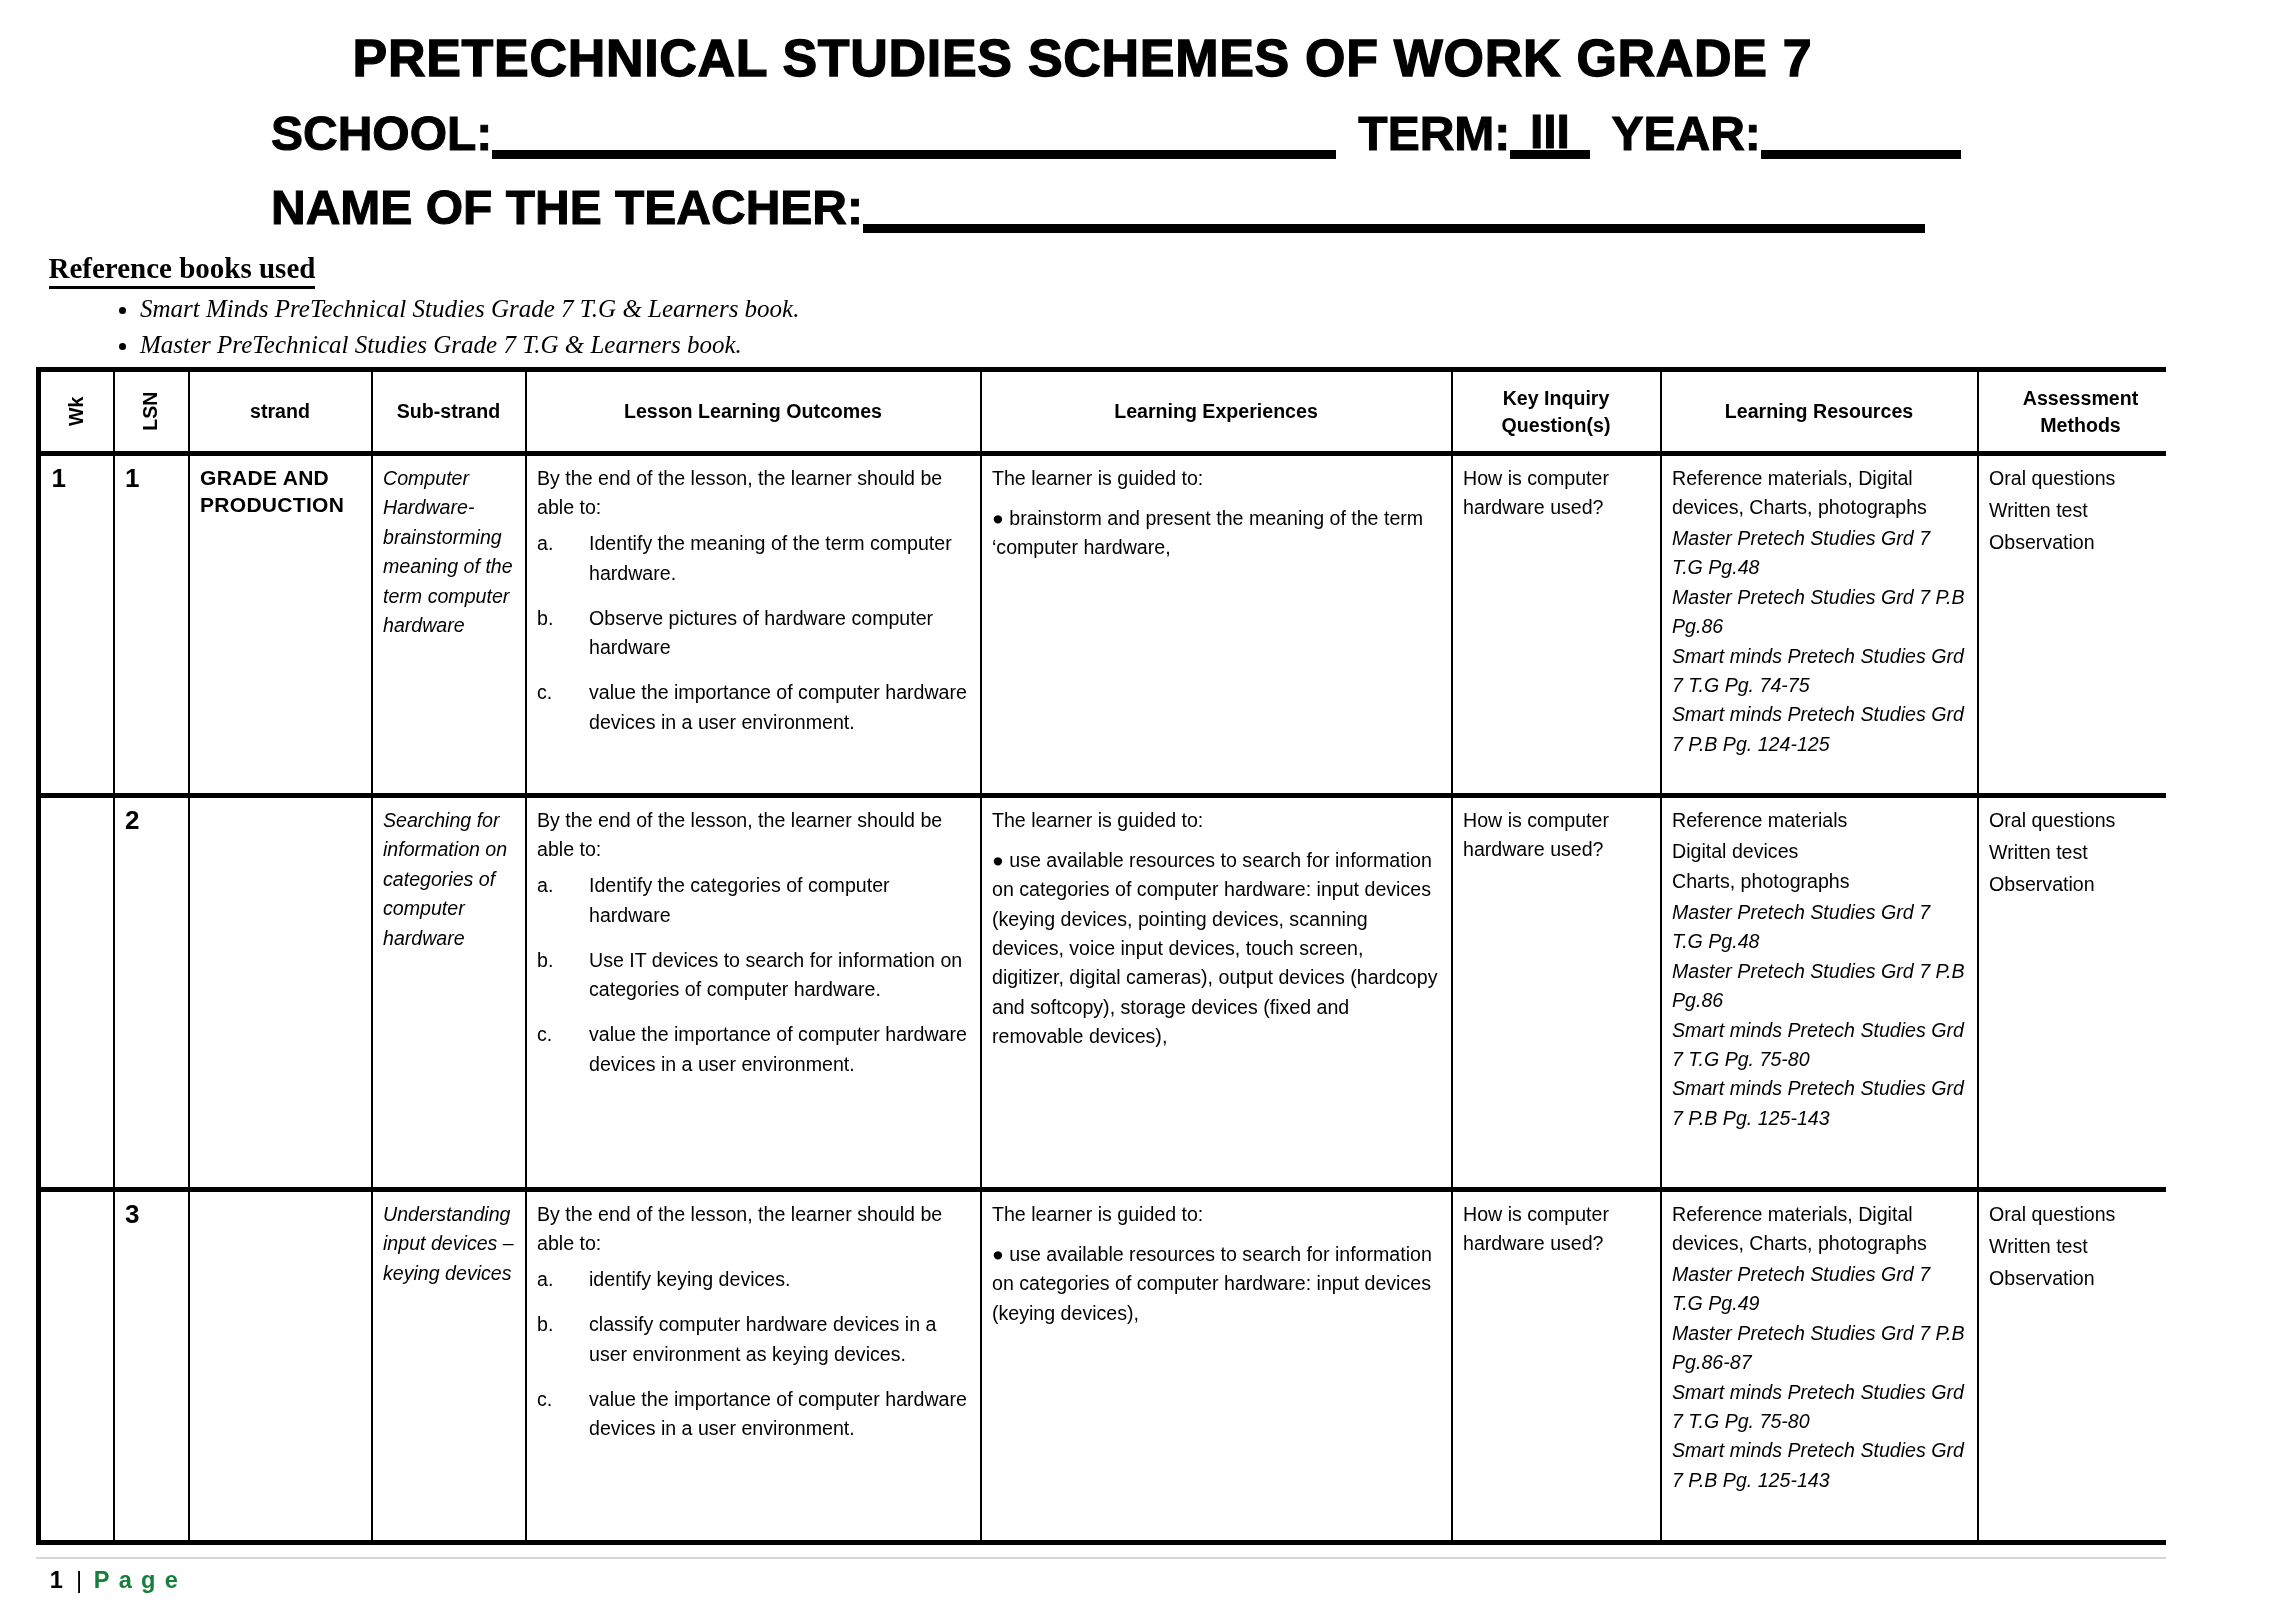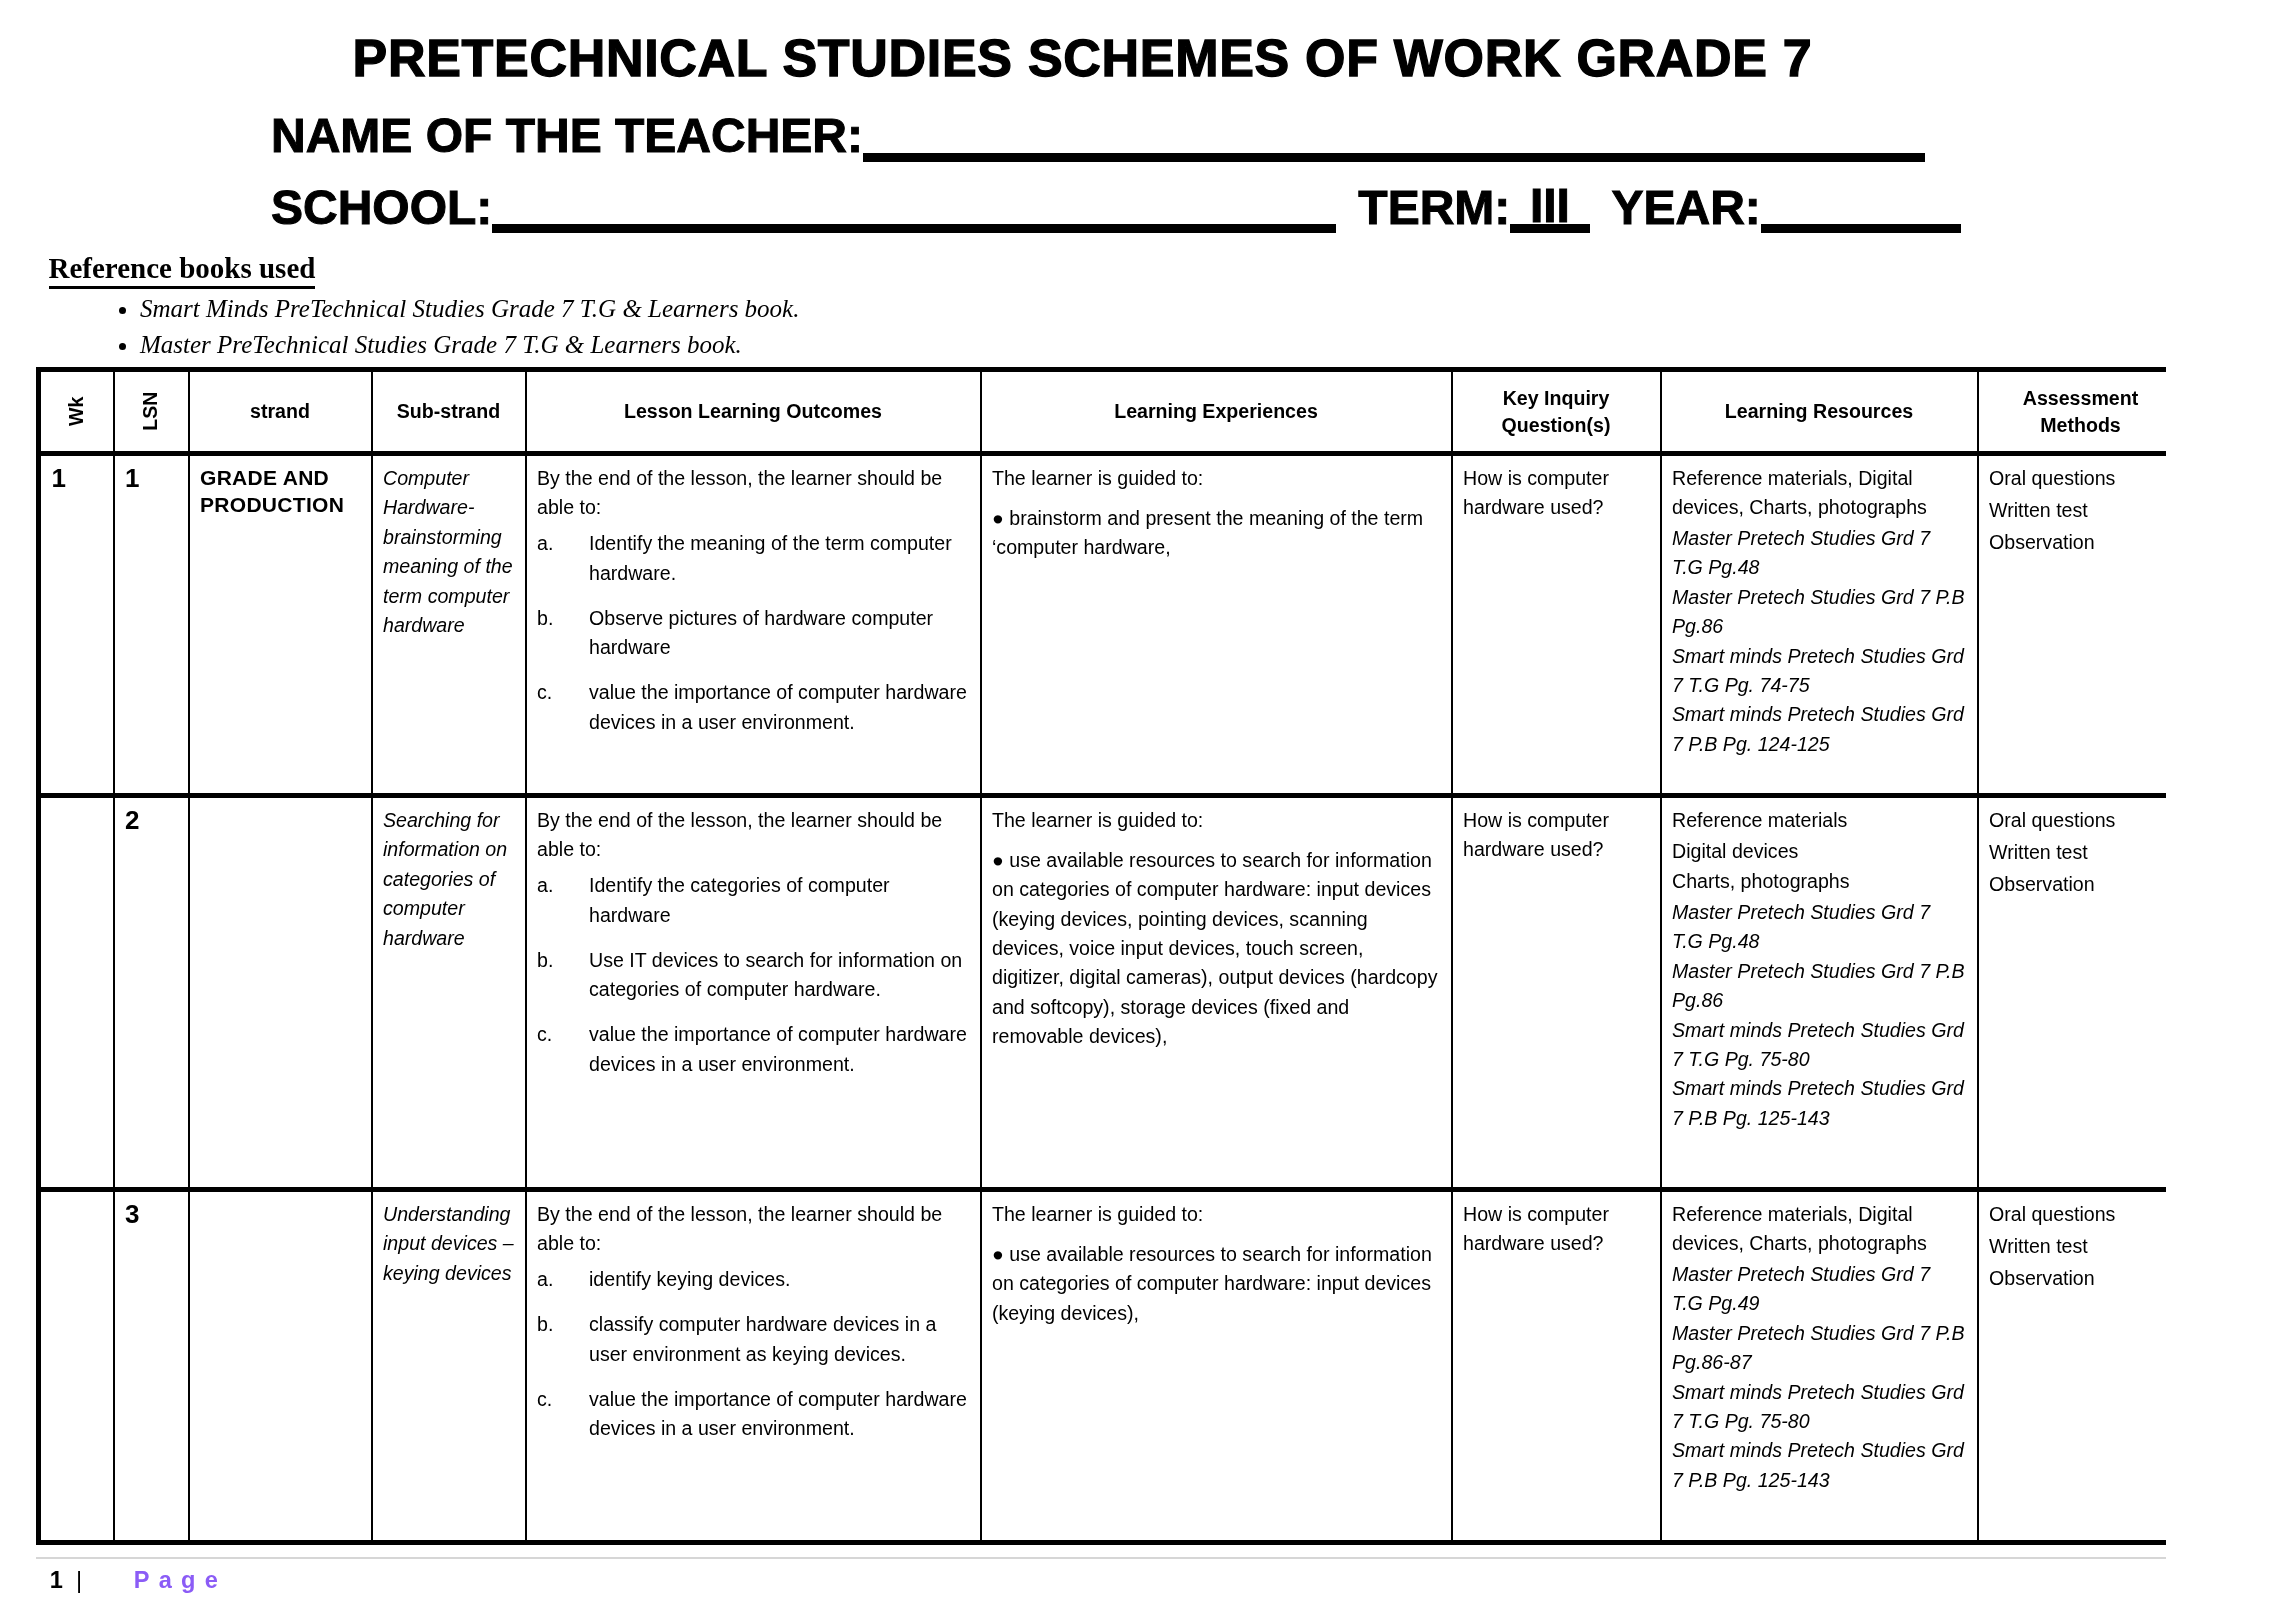--- a/index.html
+++ b/index.html
@@ -80,41 +80,41 @@
   .bullet-para::before { content: "\25CF  "; }
   .res-plain div { margin-bottom: 1.3px; }
   .res-refs div { font-style: italic; }
   .assess div { margin-bottom: 2.6px; }
 
   
   .footer-rule { width: 2220px; height: 2.6px; background: #d6d6d6; margin-top: 11.8px; margin-left: -2px; }
   .footer-text { margin: 7.9px 0 0 11.8px; font-size: 23.6px; font-family: "Liberation Sans", sans-serif; }
   .footer-text .num { font-weight: bold; letter-spacing: 1.3px; }
   .footer-text .pipe { margin: 0 5.2px; font-weight: normal; }
-  .footer-text .plabel { color: #8b5cf6; font-weight: bold; letter-spacing: 9.2px; margin-left: 40px; }
+  .footer-text .plabel { color: #15803d; font-weight: bold; letter-spacing: 9.2px; }
 </style>
 </head>
 <body>
 
 <div class="page">
 
   <h1 class="title">PRETECHNICAL STUDIES SCHEMES OF WORK GRADE 7</h1>
-
-  <div class="fill-line teacher-line">
-    <span>NAME OF THE TEACHER:</span>
-    <span class="blank-fill fill-grow"></span>
-  </div>
 
   <div class="fill-line school-line">
     <span>SCHOOL:</span>
     <span class="blank-fill fill-school"></span>
     <span class="gap-l">TERM:</span>
     <span class="term-value">III</span>
     <span class="gap-l">YEAR:</span>
     <span class="blank-fill fill-year"></span>
+  </div>
+
+  <div class="fill-line teacher-line">
+    <span>NAME OF THE TEACHER:</span>
+    <span class="blank-fill fill-grow"></span>
   </div>
 
   <div>
     <span class="ref-heading">Reference books used</span>
   </div>
   <ul class="ref-list">
     <li>Smart Minds PreTechnical Studies Grade 7 T.G &amp; Learners book.</li>
     <li>Master PreTechnical Studies Grade 7 T.G &amp; Learners book.</li>
   </ul>
 

